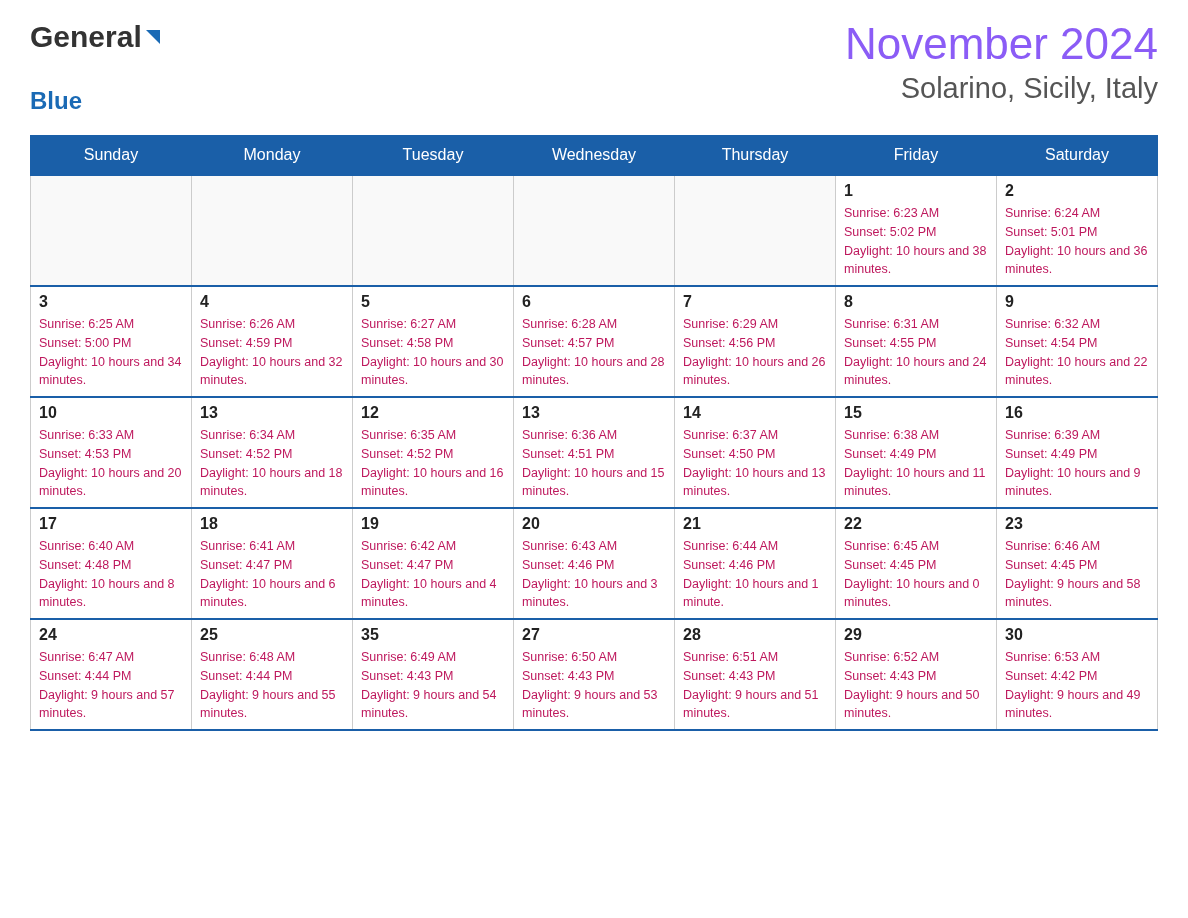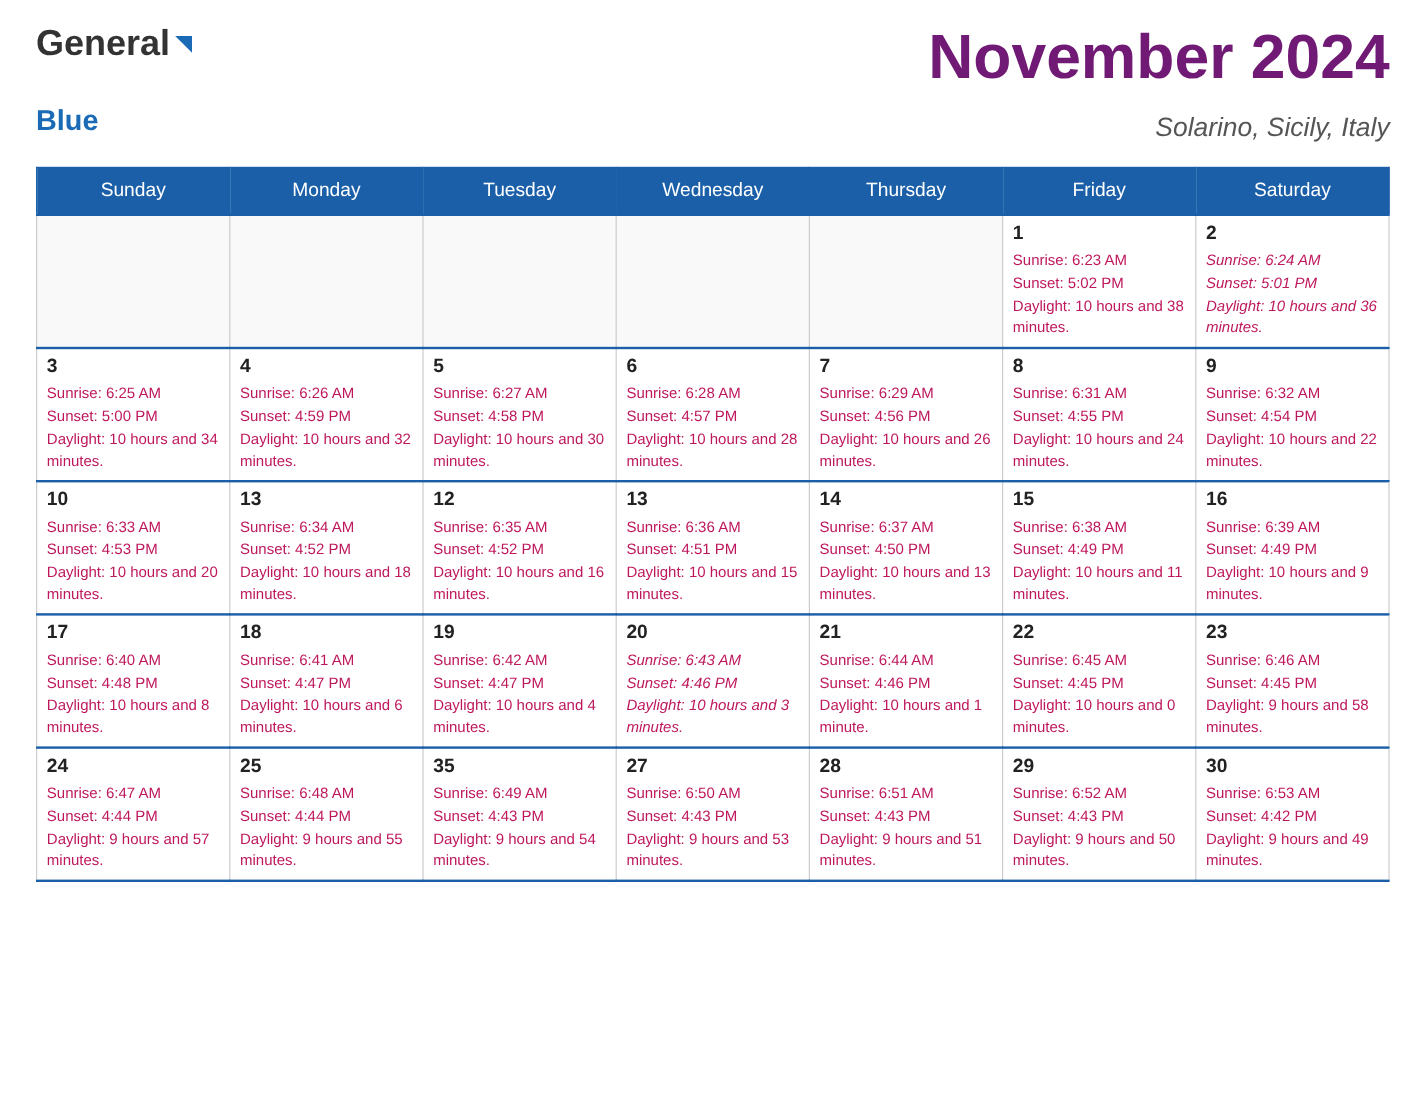--- a/index.html
+++ b/index.html
@@ -19,30 +19,29 @@
     .logo {
       display: flex;
       flex-direction: column;
       align-items: flex-start;
       gap: 33px;
     }
     .title-block {
       text-align: right;
     }
     .month-title {
-      font-size: 52px;
-      font-weight: bold;
-      color: #701a75;
+      font-size: 44px;
+      font-weight: normal;
+      color: #8b5cf6;
       line-height: 1.1;
     }
     .location-title {
-      font-size: 22px;
+      font-size: 29px;
       color: #555;
-      margin-top: 16px;
-      font-style: italic;
+      margin-top: 4px;
     }
     .calendar {
       width: 100%;
       border-collapse: collapse;
       border: 1px solid #bbb;
     }
     .calendar th {
       background-color: #1a5fa8;
       color: #fff;
       font-size: 16px;
@@ -141,21 +140,21 @@
         <td class="empty-cell"></td>
         <td class="empty-cell"></td>
         <td>
           <div class="day-number">1</div>
           <div class="day-info" style="white-space: pre-line;">Sunrise: 6:23 AM
 Sunset: 5:02 PM
 Daylight: 10 hours and 38 minutes.</div>
         </td>
         <td>
           <div class="day-number">2</div>
-          <div class="day-info" style="white-space: pre-line; font-style: italic;">Sunrise: 6:24 AM
+          <div class="day-info" style="white-space: pre-line;">Sunrise: 6:24 AM
 Sunset: 5:01 PM
 Daylight: 10 hours and 36 minutes.</div>
         </td>
       </tr>
       <tr>
         <td>
           <div class="day-number">3</div>
           <div class="day-info" style="white-space: pre-line;">Sunrise: 6:25 AM
 Sunset: 5:00 PM
 Daylight: 10 hours and 34 minutes.</div>
@@ -255,21 +254,21 @@
 Daylight: 10 hours and 6 minutes.</div>
         </td>
         <td>
           <div class="day-number">19</div>
           <div class="day-info" style="white-space: pre-line;">Sunrise: 6:42 AM
 Sunset: 4:47 PM
 Daylight: 10 hours and 4 minutes.</div>
         </td>
         <td>
           <div class="day-number">20</div>
-          <div class="day-info" style="white-space: pre-line; font-style: italic;">Sunrise: 6:43 AM
+          <div class="day-info" style="white-space: pre-line;">Sunrise: 6:43 AM
 Sunset: 4:46 PM
 Daylight: 10 hours and 3 minutes.</div>
         </td>
         <td>
           <div class="day-number">21</div>
           <div class="day-info" style="white-space: pre-line;">Sunrise: 6:44 AM
 Sunset: 4:46 PM
 Daylight: 10 hours and 1 minute.</div>
         </td>
         <td>

